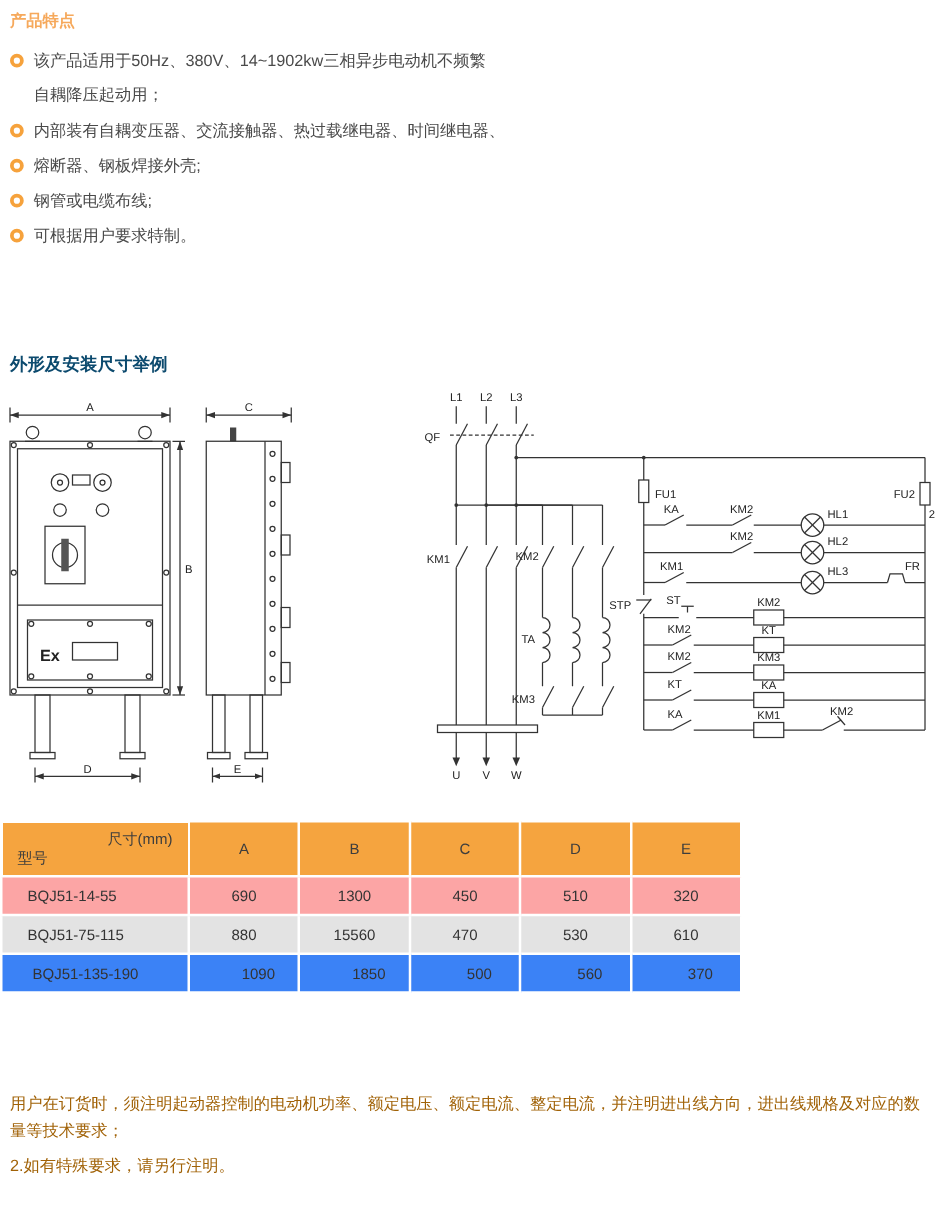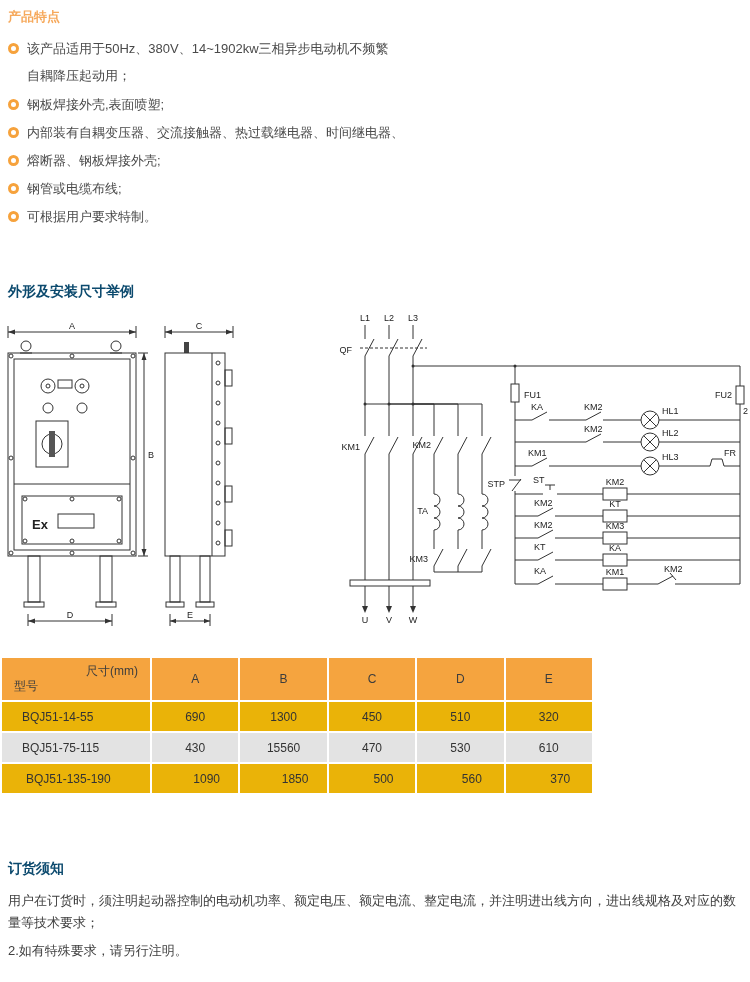--- a/index.html
+++ b/index.html
@@ -22,46 +22,42 @@
 
   .spec-table{position:absolute;top:656px;left:0;width:594px;border-collapse:collapse;table-layout:fixed;}
   .spec-table td{border:2px solid #fff;font-size:12px;color:#333;text-align:center;}
   .spec-table tr.head td{background:#f5a43f;height:40px;color:#3d3d3d;}
   .spec-table td.diag{position:relative;background-color:#f5a43f;
     background-image:linear-gradient(to bottom right,rgba(0,0,0,0) 49.4%,#fff 49.4%,#fff 50.6%,rgba(0,0,0,0) 50.6%);}
   .dlab-top{position:absolute;top:5px;right:12px;font-size:12px;}
   .dlab-bot{position:absolute;bottom:5px;left:12px;font-size:12px;text-align:right;}
   .spec-table tr.data td{height:27px;}
   .spec-table td.model{text-align:left;padding-left:20px;}
-  .spec-table tr.r0 td{background:#eab308;}
+  .spec-table tr.r0 td{background:#fca5a5;}
   .spec-table tr.r1 td{background:#e3e3e3;}
-  .spec-table tr.r2 td{background:#eab308;padding-left:24px;}
+  .spec-table tr.r2 td{background:#3b82f6;padding-left:24px;}
 
   .ordering{position:absolute;top:860px;left:8px;width:736px;}
-  .ordering p{font-size:13px;color:#404040;line-height:22px;margin:12px 0 0 0;}
+  .ordering p{font-size:13px;color:#a16207;line-height:22px;margin:12px 0 0 0;}
   .ordering p.second{margin-top:6px;}
 </style>
 </head>
 <body>
 
 <div class="page">
 
   <div class="features">
     <div class="sec-title light">产品特点</div>
     <ul class="feature-list">
       <li>
           <span class="dot"></span>
           <span>该产品适用于50Hz、380V、14~1902kw三相异步电动机不频繁</span>
         </li>
       <li class="cont">
           <span>自耦降压起动用；</span>
-        </li>
-      <li>
-          <span class="dot"></span>
-          <span>钢板焊接外壳,表面喷塑;</span>
         </li>
       <li>
           <span class="dot"></span>
           <span>内部装有自耦变压器、交流接触器、热过载继电器、时间继电器、</span>
         </li>
       <li>
           <span class="dot"></span>
           <span>熔断器、钢板焊接外壳;</span>
         </li>
       <li>
@@ -396,36 +392,35 @@
     <tr class="data r0">
       <td class="model">BQJ51-14-55</td>
       <td>690</td>
       <td>1300</td>
       <td>450</td>
       <td>510</td>
       <td>320</td>
     </tr>
     <tr class="data r1">
       <td class="model">BQJ51-75-115</td>
-      <td>430</td>
+      <td>880</td>
       <td>15560</td>
       <td>470</td>
       <td>530</td>
       <td>610</td>
     </tr>
     <tr class="data r2">
       <td class="model">BQJ51-135-190</td>
       <td>1090</td>
       <td>1850</td>
       <td>500</td>
       <td>560</td>
       <td>370</td>
     </tr>
   </tbody>
     </table>
 
   <div class="ordering">
-    <div class="sec-title">订货须知</div>
     <p>用户在订货时，须注明起动器控制的电动机功率、额定电压、额定电流、整定电流，并注明进出线方向，进出线规格及对应的数量等技术要求；</p>
     <p class="second">2.如有特殊要求，请另行注明。</p>
   </div>
 
 </div>
 
 </body></html>

